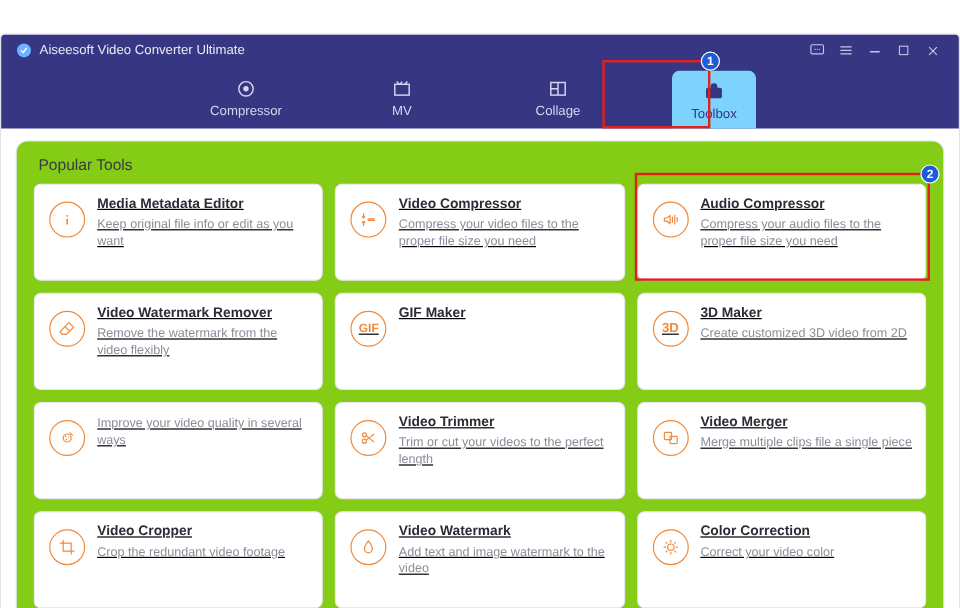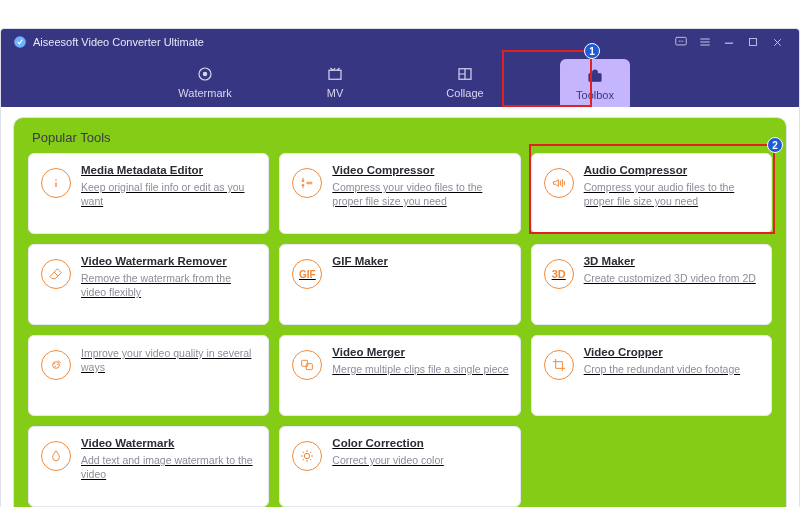--- a/index.html
+++ b/index.html
@@ -50,21 +50,21 @@
   .navtab {
     display: flex; flex-direction: column; align-items: center;
     gap: 4px;
     color: #d7d6f0;
     font-size: 11px;
     padding-bottom: 8px;
     cursor: pointer;
     min-width: 70px;
   }
   .navtab.active {
-    background: #c4b5fd;
+    background: #7dd3fc;
     color: #373682;
     border-radius: 6px 6px 0 0;
     padding: 8px 14px 6px;
     position: relative;
   }
   .navtab .nav-icon { width:20px; height:18px; }
   .navtab.active .nav-icon path, .navtab.active .nav-icon rect, .navtab.active .nav-icon circle { stroke:#373682; fill:#373682; }
 
   
   .annot-box {
@@ -182,21 +182,21 @@
           </svg>
       </div>
     </div>
 
     <div class="navtabs">
       <div class="navtab">
         <svg class="nav-icon" viewBox="0 0 24 24">
             <circle cx="12" cy="12" r="8" fill="none" stroke="#d7d6f0" stroke-width="1.6"></circle>
             <circle cx="12" cy="12" r="3" fill="#d7d6f0"></circle>
           </svg>
-        <span>Watermark</span>
+        <span>Compressor</span>
       </div>
       <div class="navtab">
         <svg class="nav-icon" viewBox="0 0 24 24">
             <rect x="4" y="7" width="16" height="12" fill="none" stroke="#d7d6f0" stroke-width="1.6"></rect>
             <path d="M6 4l3 3M12 4l-2 3M18 4l-3 3" stroke="#d7d6f0" stroke-width="1.6"></path>
           </svg>
         <span>MV</span>
       </div>
       <div class="navtab">
         <svg class="nav-icon" viewBox="0 0 24 24">
@@ -298,20 +298,33 @@
                 <circle cx="14" cy="11" r="1" fill="#f08a3c"></circle>
                 <circle cx="11" cy="14" r="1" fill="#f08a3c"></circle>
                 <path d="M15 5l4 4" stroke="#f08a3c" stroke-width="1.5"></path>
               </svg>
           </div>
           <div class="texts">
             <div class="cdesc">Improve your video quality in several ways</div>
           </div>
         </div>
 
+        <div class="card">
+          <div class="icon-wrap">
+            <svg viewBox="0 0 24 24">
+                <circle cx="7" cy="8" r="2.5" fill="none" stroke="#f08a3c" stroke-width="1.5"></circle>
+                <circle cx="7" cy="16" r="2.5" fill="none" stroke="#f08a3c" stroke-width="1.5"></circle>
+                <path d="M9 9l10 8M9 15l10-8" stroke="#f08a3c" stroke-width="1.5"></path>
+              </svg>
+          </div>
+          <div class="texts">
+            <div class="ctitle">Video Trimmer</div>
+            <div class="cdesc">Trim or cut your videos to the perfect length</div>
+          </div>
+        </div>
 
         <div class="card">
           <div class="icon-wrap">
             <svg viewBox="0 0 24 24">
                 <rect x="4" y="5" width="9" height="9" rx="1" fill="none" stroke="#f08a3c" stroke-width="1.5"></rect>
                 <rect x="11" y="10" width="9" height="9" rx="1" fill="none" stroke="#f08a3c" stroke-width="1.5"></rect>
               </svg>
           </div>
           <div class="texts">
             <div class="ctitle">Video Merger</div>

